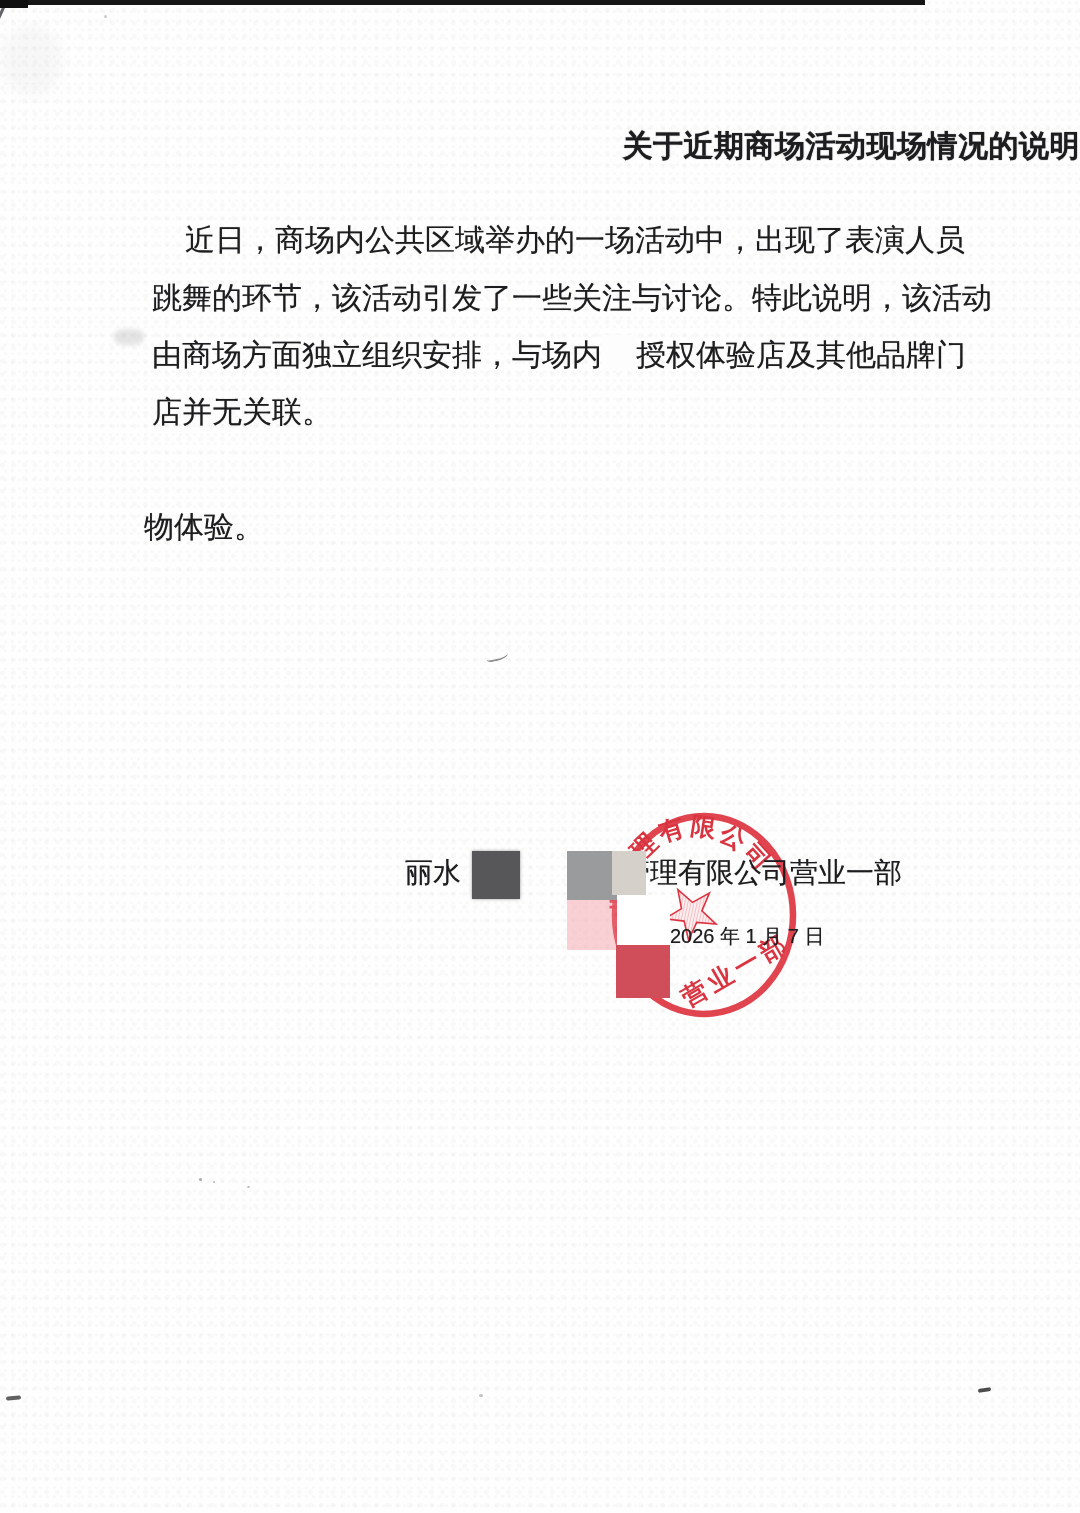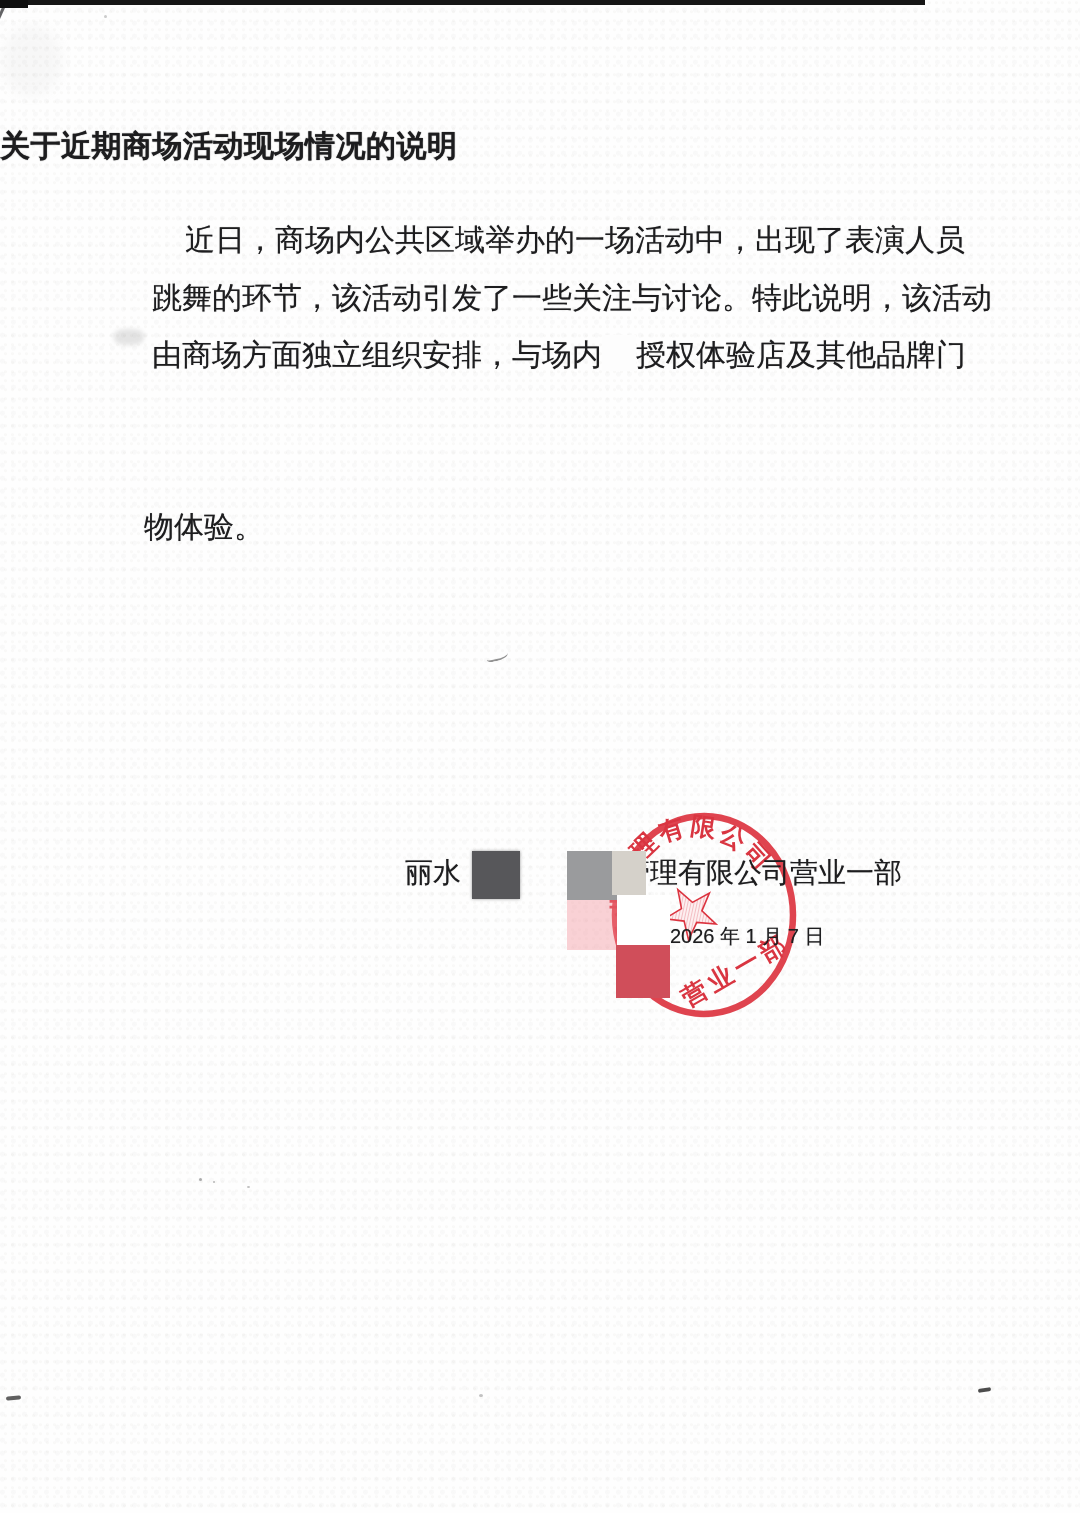--- a/index.html
+++ b/index.html
@@ -22,21 +22,21 @@
     position:absolute;
     color:#1d1d1f;
     font-size:30px;
     line-height:40px;
     white-space:nowrap;
     text-shadow:0 0 0.7px rgba(20,20,20,0.55);
     z-index:10;
   }
   #doc-title{
     left:0;top:126px;width:1080px;
-    text-align:left;
+    text-align:right;
     font-size:30px;font-weight:bold;
     letter-spacing:0.5px;
     text-shadow:0 0 1px rgba(10,10,10,0.8);
   }
   .gap-redaction{
     display:inline-block;
     width:34px;height:36px;
     vertical-align:-6px;
     background:#fdfdfd;
   }
@@ -109,20 +109,21 @@
   <div class="txt" id="doc-title">关于近期商场活动现场情况的说明</div>
 
   <div class="txt" style="left:185px;top:220px">近日，商场内公共区域举办的一场活动中，出现了表演人员</div>
 
   <div class="txt" style="left:152px;top:278px">跳舞的环节，该活动引发了一些关注与讨论。特此说明，该活动</div>
 
   <div class="txt" style="left:152px;top:335px">
     <span>由商场方面独立组织安排，与场内</span><span class="gap-redaction"></span><span>授权体验店及其他品牌门</span>
   </div>
 
+  <div class="txt" style="left:152px;top:392px">店并无关联。</div>
 
 
   <div class="txt" style="left:144px;top:507px">物体验。</div>
 
   <div class="txt" style="left:405px;top:853px;font-size:28px">
     <span>丽水</span><span class="sig-spacer"></span><span>管理有限公司营业一部</span>
   </div>
 
   <div class="txt" style="left:670px;top:916px;font-size:20px">2026 年 1 月 7 日</div>
 

